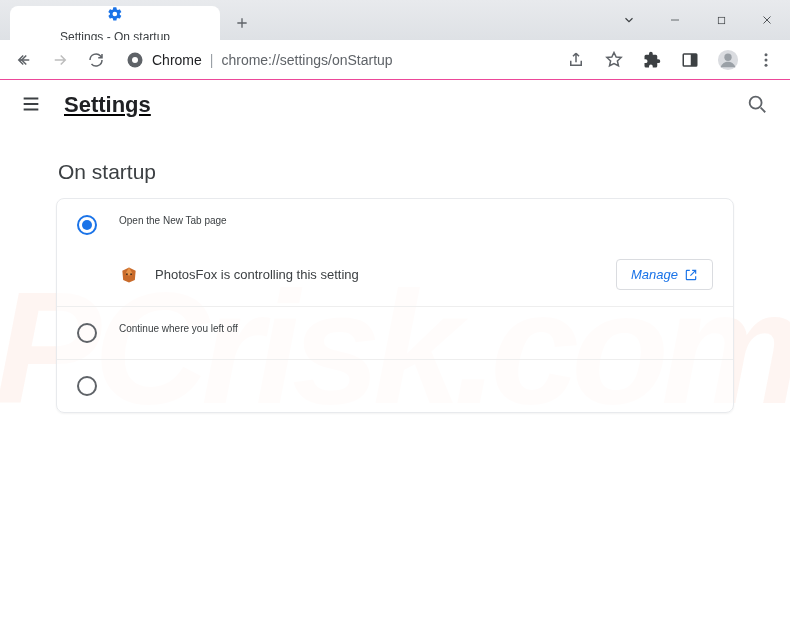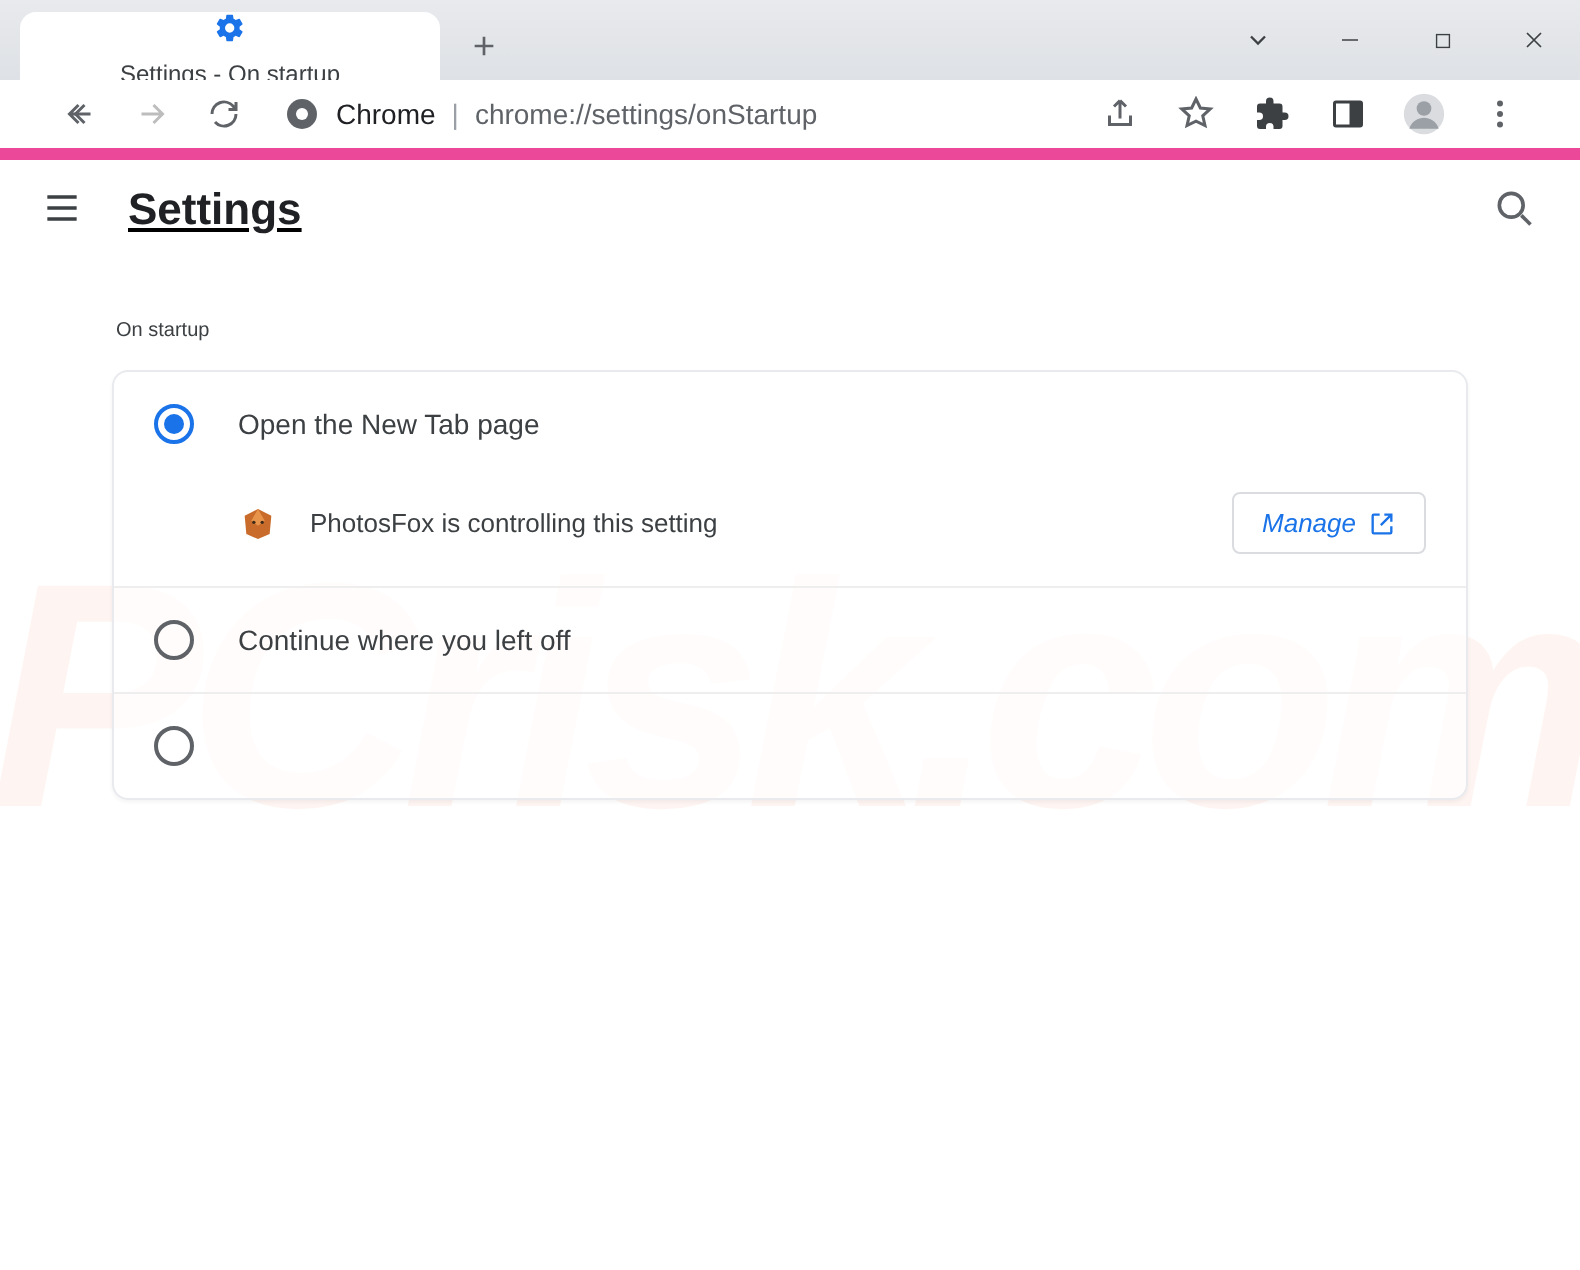--- a/index.html
+++ b/index.html
@@ -10,41 +10,41 @@
 
 .titlebar { height: 40px; display: flex; align-items: center; background: linear-gradient(#e8eaed, #dee1e5); position: relative; z-index: 2; }
 .tab { display: flex; align-items: center; gap: 8px; background: #fff; height: 34px; margin-top: 6px; margin-left: 10px; padding: 0 12px; border-radius: 8px 8px 0 0; min-width: 210px; font-size: 12px; color: #3c4043; flex-direction: column; }
 .tab-favicon { width: 16px; height: 16px; color: #1a73e8; }
 .tab-close { margin-left: auto; color: #5f6368; font-size: 14px; }
 .newtab-btn { width: 28px; height: 28px; display: flex; align-items: center; justify-content: center; color: #5f6368; margin-left: 8px; margin-top: 6px; }
 .win-controls { margin-left: auto; display: flex; align-items: center; gap: 0; height: 40px; }
 .win-btn { width: 46px; height: 40px; display: flex; align-items: center; justify-content: center; color: #3c4043; }
 .dropdown-caret { width: 46px; display: flex; align-items: center; justify-content: center; }
 
-.toolbar { height: 40px; display: flex; align-items: center; padding: 0 24px; gap: 4px; background: #fff; border-bottom: 6px solid #ec4899; position: relative; z-index: 2; }
+.toolbar { height: 40px; display: flex; align-items: center; padding: 0 8px; gap: 4px; background: #fff; border-bottom: 1px solid #ec4899; position: relative; z-index: 2; }
 .nav-btn { width: 32px; height: 32px; display: flex; align-items: center; justify-content: center; color: #5f6368; border-radius: 50%; }
 .nav-btn.disabled { color: #bdbdbd; }
 .omnibox { flex: 1; display: flex; align-items: center; gap: 8px; background: #fff; border: none; height: 32px; padding: 0 10px; font-size: 14px; color: #202124; }
 .omnibox .secure { color: #5f6368; display: flex; align-items: center; }
 .omnibox .host { color: #202124; }
 .omnibox .divider { color: #9aa0a6; }
 .omnibox .path { color: #5f6368; }
 .right-icons { display: flex; align-items: center; gap: 6px; }
 .icon-btn { width: 32px; height: 32px; display: flex; align-items: center; justify-content: center; color: #5f6368; }
 
 .content { position: relative; z-index: 1; padding: 0; }
 .settings-header { display: flex; align-items: center; padding: 12px 20px 12px 20px; gap: 20px; text-decoration: underline; }
 .hamburger { width: 24px; height: 24px; color: #3c4043; }
 .settings-title { font-size: 22px; font-weight: 600; color: #202124; flex: 1; }
 .search-btn { width: 24px; height: 24px; color: #5f6368; }
 
-.section-title { font-size: 10px; color: #3c4043; padding: 30px 16px 14px 58px; }
+.section-title { font-size: 21px; color: #3c4043; padding: 30px 16px 14px 58px; }
 
 .card { margin: 0 56px 0 56px; border: 1px solid #e8eaed; border-radius: 8px; background: rgba(255,255,255,0.7); box-shadow: 0 1px 2px rgba(0,0,0,0.05); }
-.radio-row { display: flex; align-items: center; padding: 16px 20px; gap: 22px; font-size: 14px; color: #3c4043; }
+.radio-row { display: flex; padding: 16px 20px; gap: 22px; font-size: 10px; color: #3c4043; }
 .radio { width: 20px; height: 20px; border: 2px solid #5f6368; border-radius: 50%; display: flex; align-items: center; justify-content: center; flex-shrink: 0; }
 .radio.selected { border-color: #1a73e8; }
 .radio.selected::after { content: ''; width: 10px; height: 10px; background: #1a73e8; border-radius: 50%; }
 .ext-row { display: flex; align-items: center; padding: 8px 20px 16px 62px; gap: 16px; font-size: 13px; color: #3c4043; }
 .ext-icon { width: 20px; height: 20px; }
 .ext-text { flex: 1; }
 .pill-btn { border: 1px solid #dadce0; background: #fff; color: #1a73e8; font-size: 13px; padding: 7px 14px; border-radius: 4px; display: flex; align-items: center; gap: 6px; font-weight: 500; font-style: italic; }
 .sep { border-top: 1px solid #eee; }
 
 svg { display: block; }

